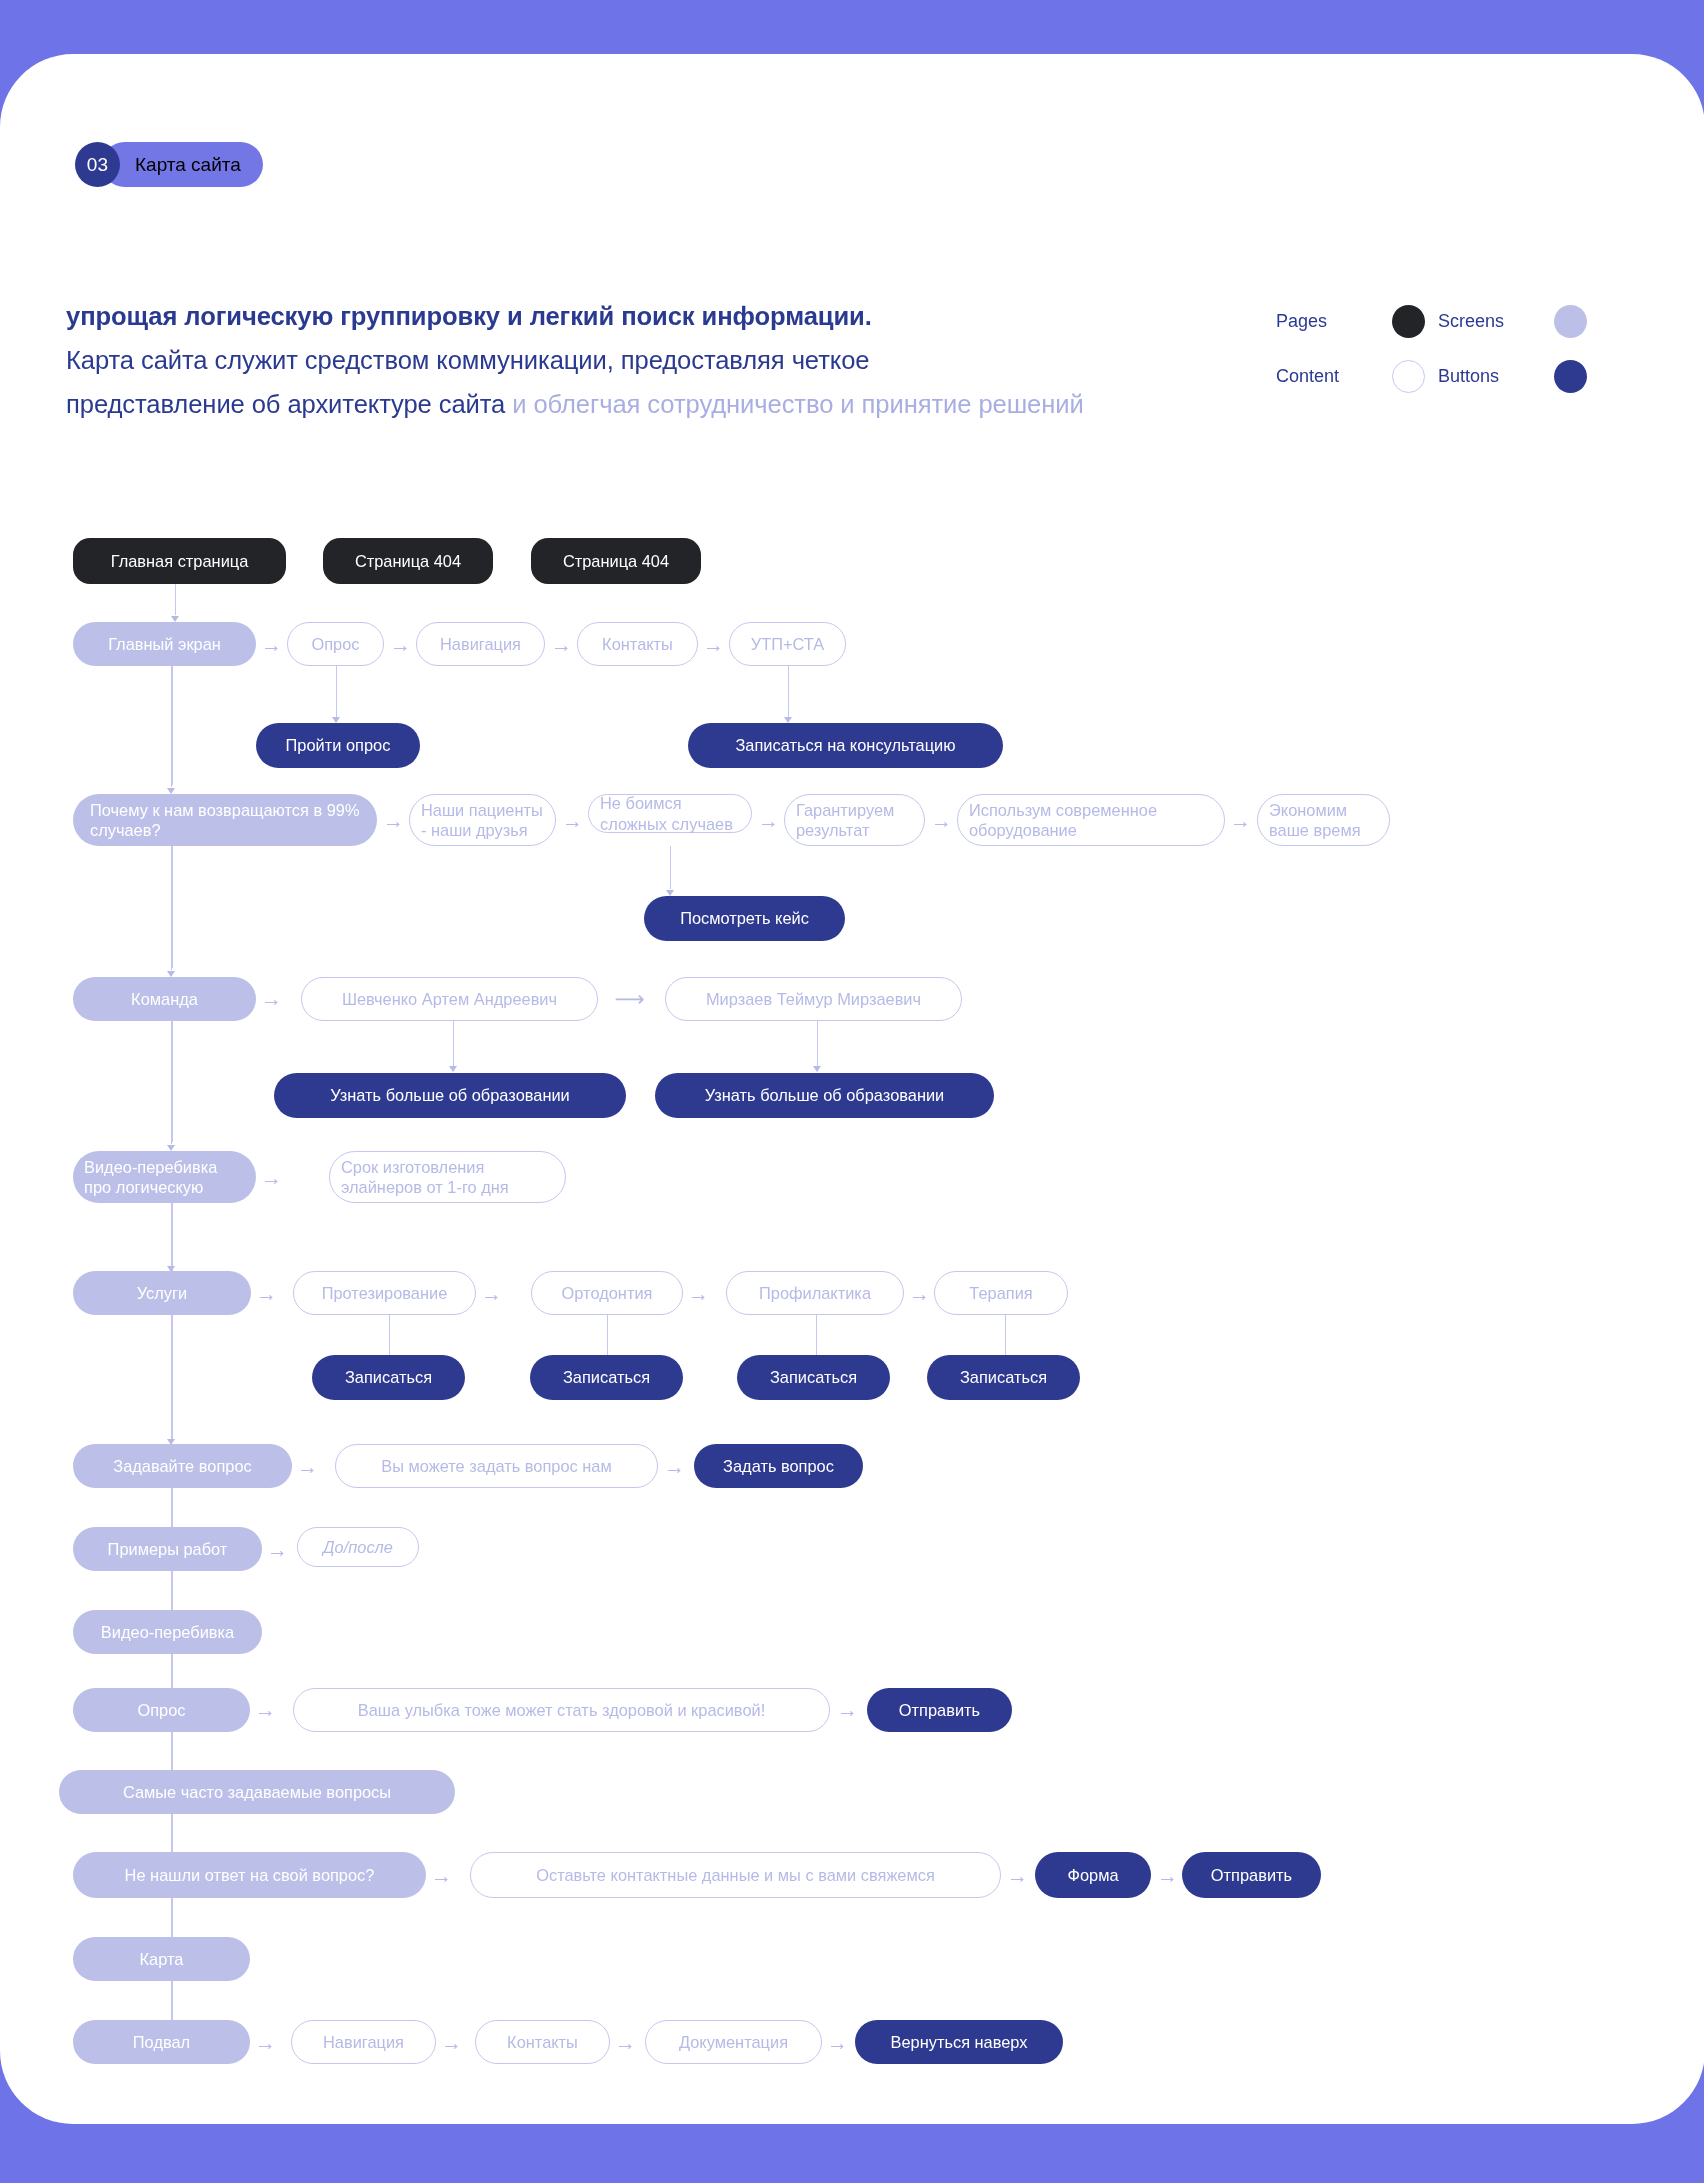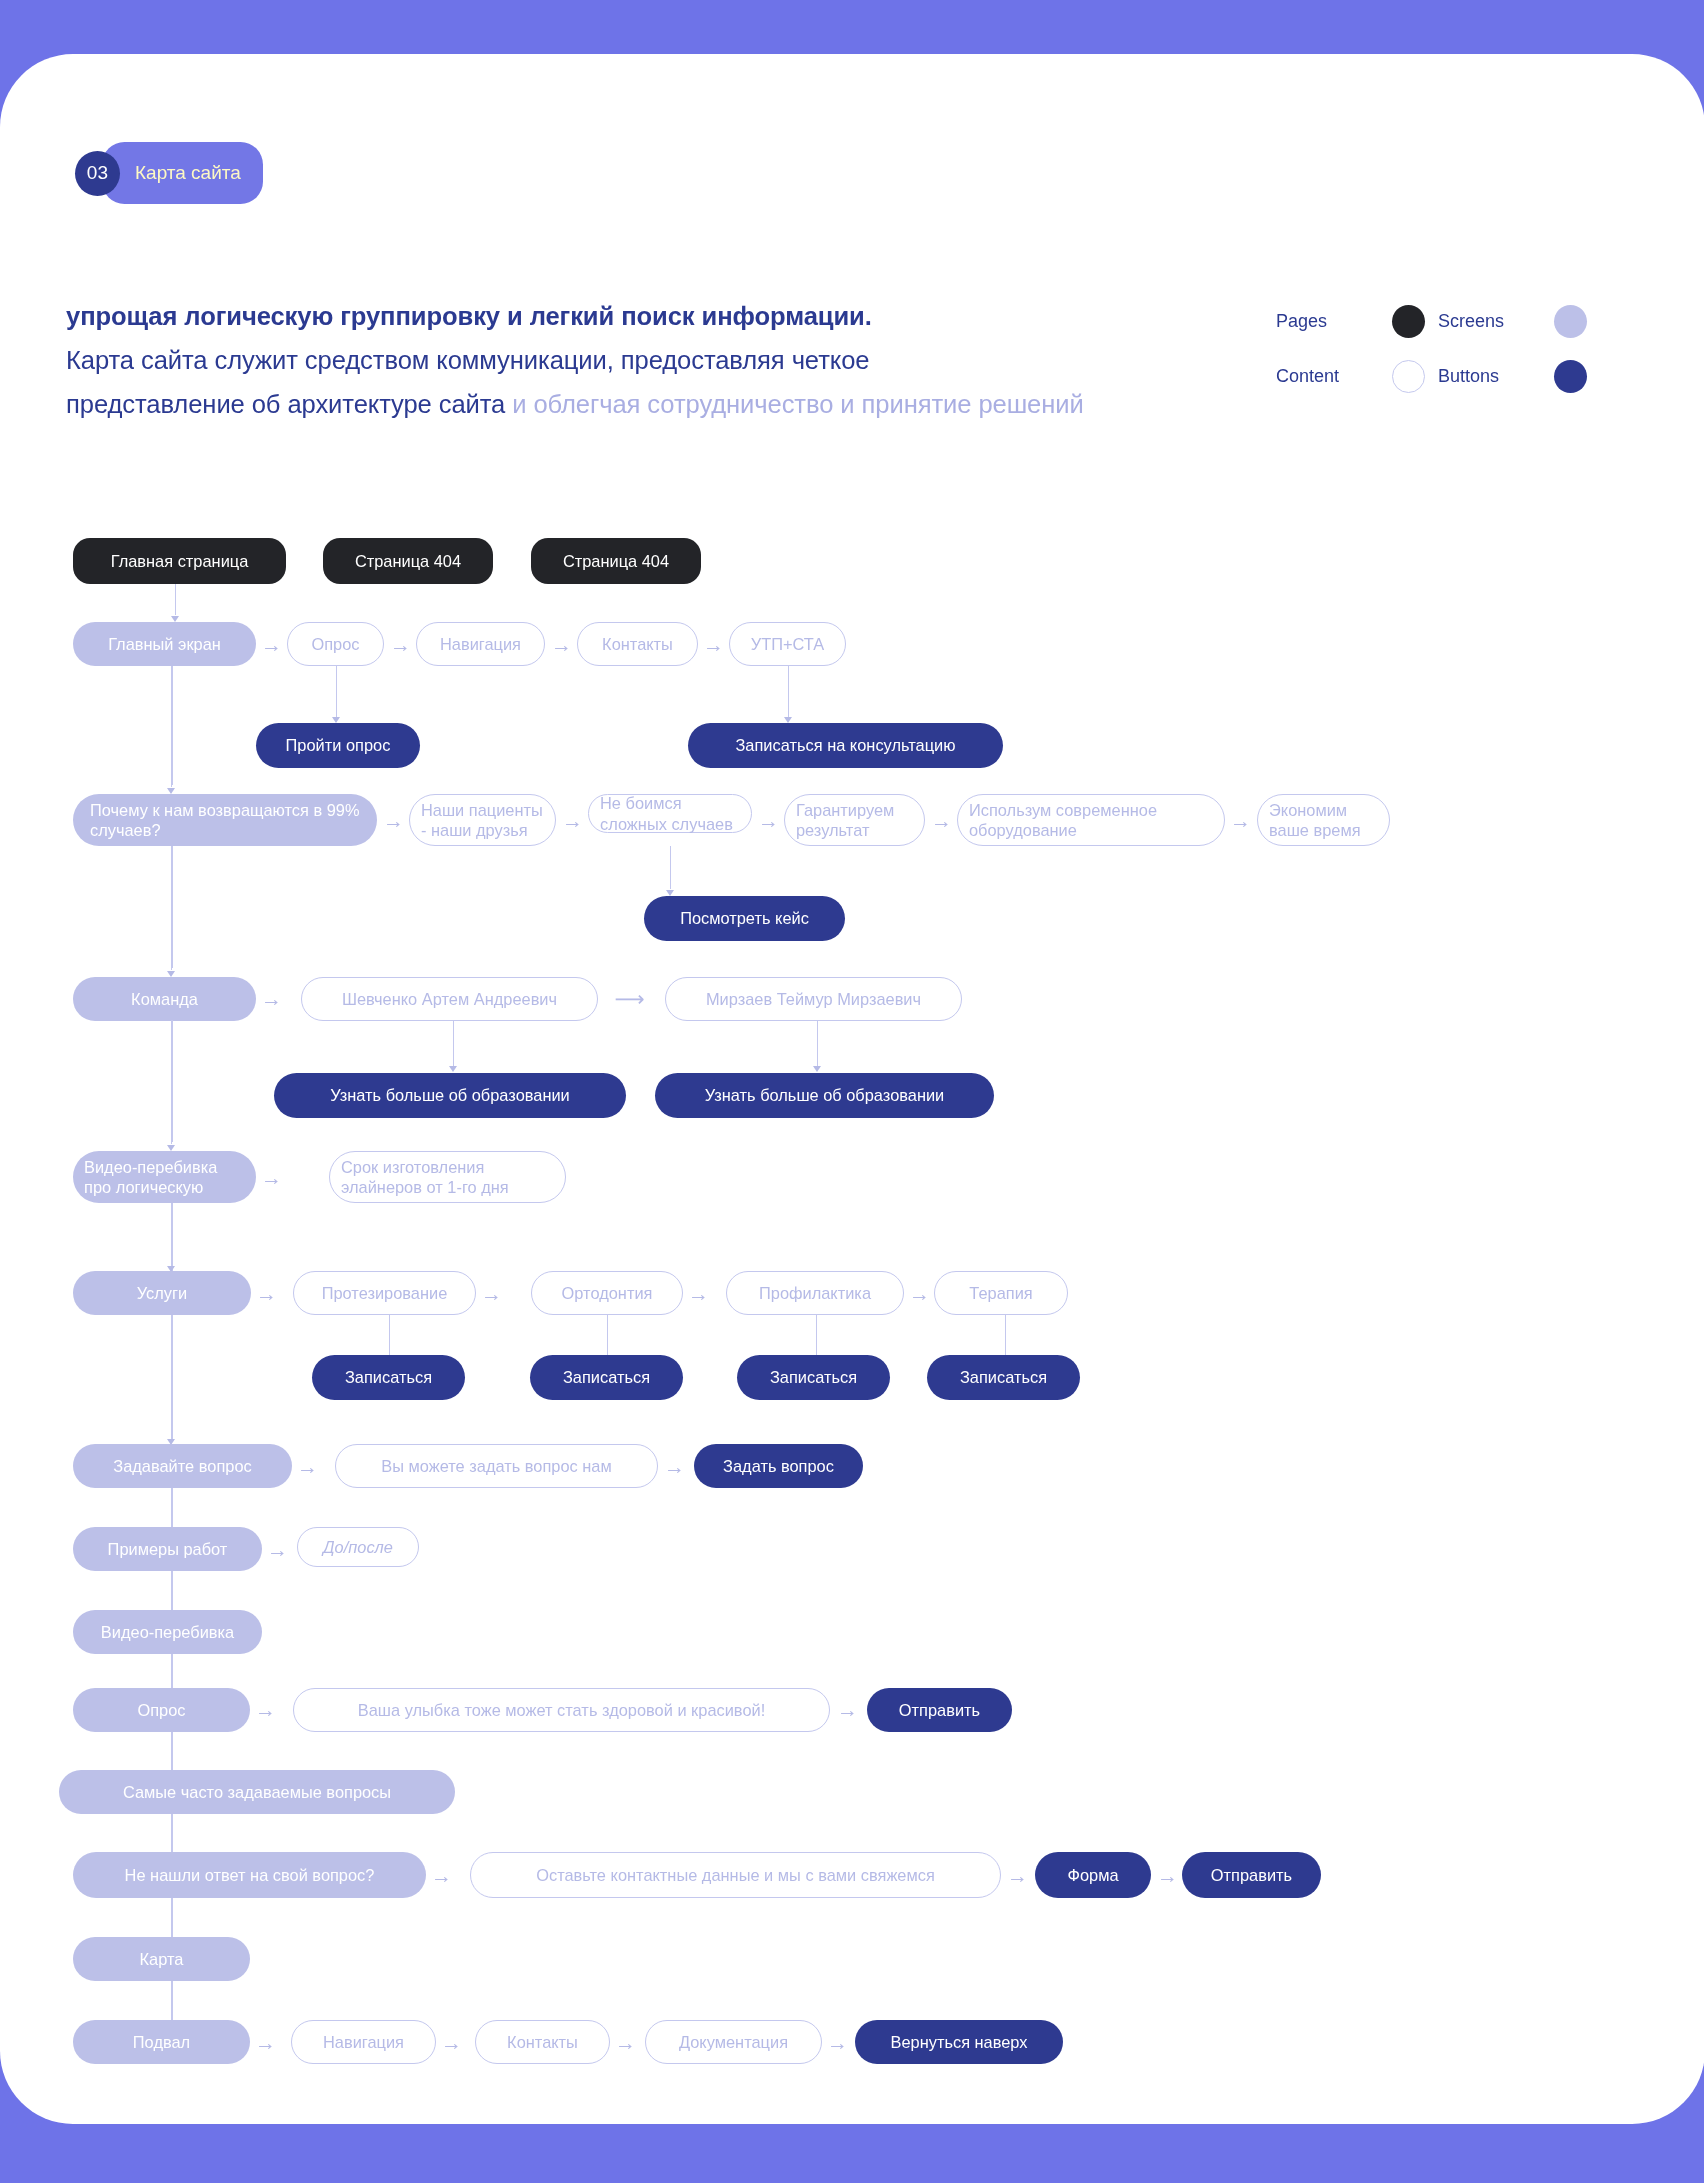--- a/index.html
+++ b/index.html
@@ -28,22 +28,22 @@
     display: flex; align-items: center;
   }
   .badge-num {
     width: 45px; height: 45px; border-radius: 50%;
     background: #2E3A90; color: #fff;
     display: flex; align-items: center; justify-content: center;
     font-size: 19px; letter-spacing: 0.3px;
     position: relative; z-index: 2;
   }
   .badge-pill {
-    height: 62px; border-radius: 22.5px;
-    background: #7377E6; color: #fef9c3;
+    height: 45px; border-radius: 22.5px;
+    background: #7377E6; color: #000000;
     display: flex; align-items: center;
     padding: 0 22px 0 33px; margin-left: -18px;
     font-size: 19px;
   }
 
   
   #intro {
     position: absolute; left: 66px; top: 250px; width: 1108px;
     font-size: 25.6px; line-height: 44px; color: #2B3A91;
     letter-spacing: -0.1px;

